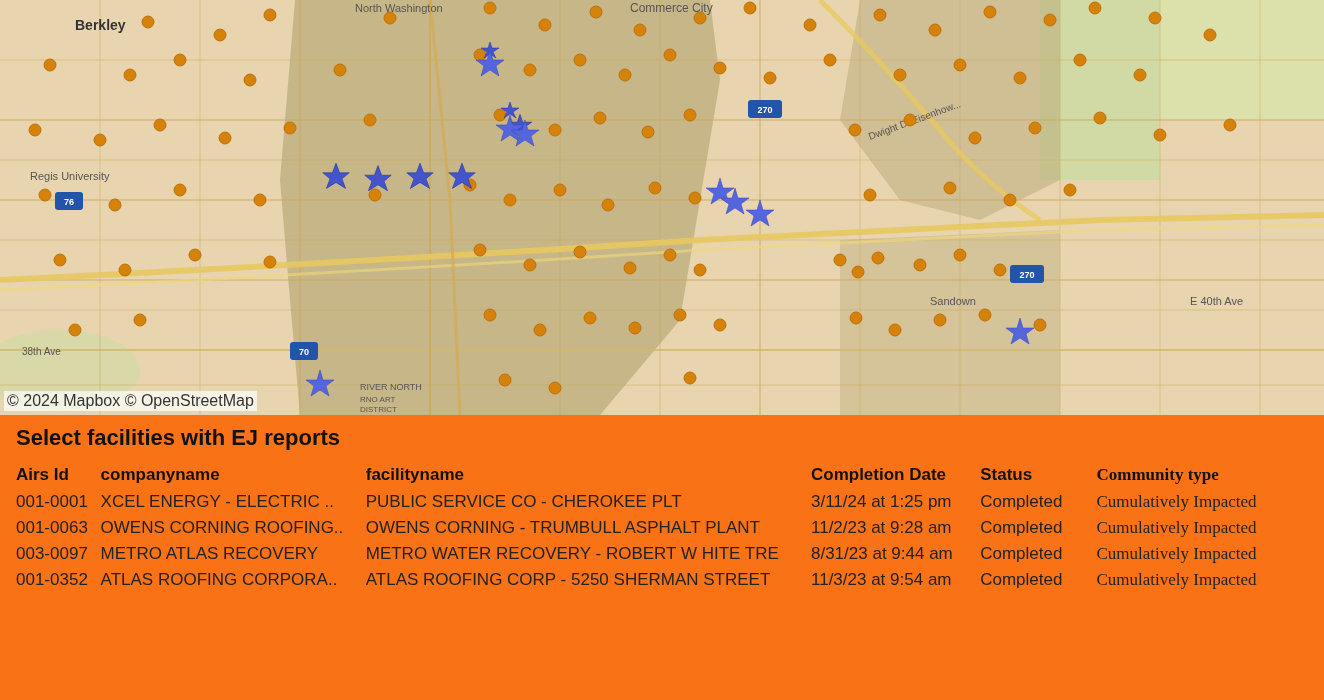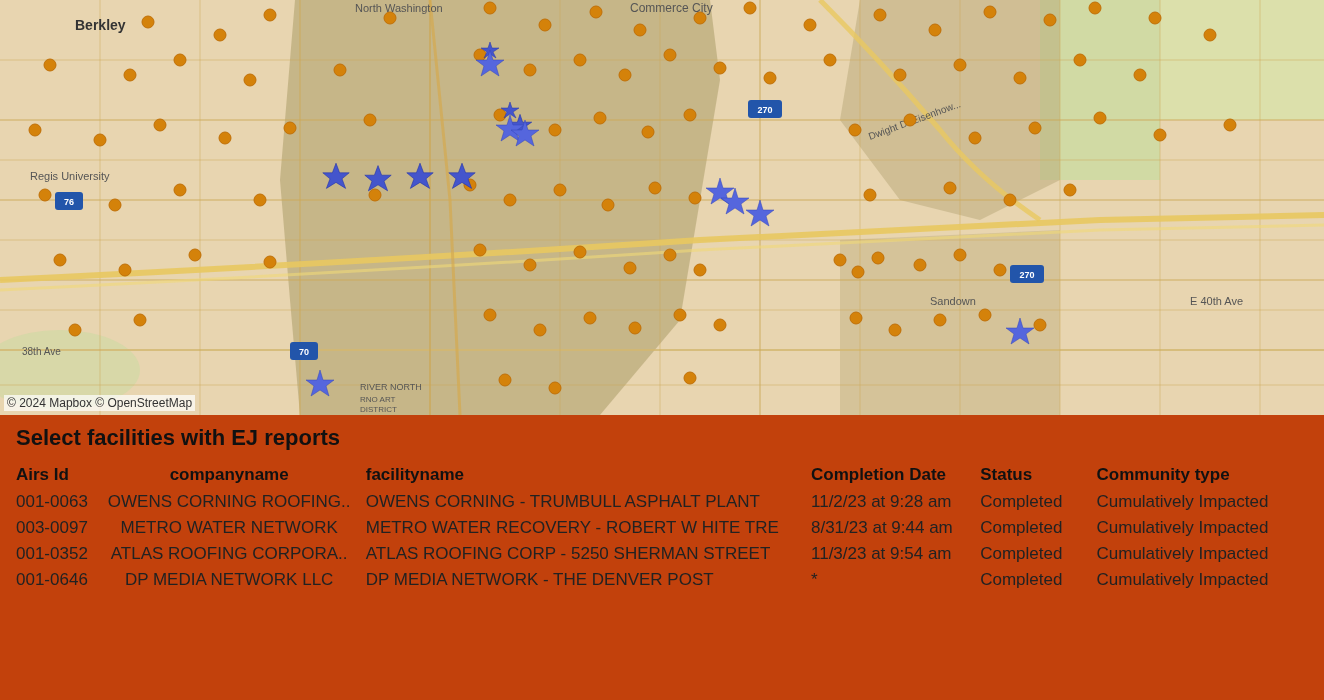--- a/index.html
+++ b/index.html
@@ -17,32 +17,32 @@
     .map-overlay {
       position: absolute;
       top: 0; left: 0;
       width: 100%; height: 100%;
     }
 
     .map-attribution {
       position: absolute;
       bottom: 4px;
       left: 4px;
-      font-size: 12px;
+      font-size: 16px;
       color: #333;
       background: rgba(255,255,255,0.7);
       padding: 1px 3px;
     }
 
     #table-section {
       width: 100%;
       height: 285px;
       overflow-y: auto;
       padding: 10px 16px;
-      background: #c2410c;
+      background: #f97316;
     }
 
     .section-title {
       font-size: 22px;
       font-weight: bold;
       color: #111;
       margin-bottom: 10px;
     }
 
     table {
@@ -59,25 +59,25 @@
       border-bottom: none;
     }
 
     tbody tr td {
       padding: 3px 8px 3px 0;
       color: #222;
       white-space: nowrap;
     }
 
     .col-airsid { width: 80px; }
-    .col-company { width: 220px; text-align: center; }
+    .col-company { width: 220px; }
     .col-facility { width: 340px; }
     .col-date { width: 160px; margin-left: 28px; }
     .col-status { width: 110px; }
-    .col-community { width: 200px; }
+    .col-community { width: 200px; font-family: Liberation Serif, serif; }
 
     .status-completed {
       color: #222;
     }
   </style>
 </head>
 <body>
 
 <div id="map-container">
   <svg class="map-overlay" viewBox="0 0 1324 415" xmlns="http://www.w3.org/2000/svg">
@@ -291,47 +291,47 @@
       <tr>
         <th class="col-airsid">Airs Id</th>
         <th class="col-company">companyname</th>
         <th class="col-facility">facilityname</th>
         <th class="col-date">Completion Date</th>
         <th class="col-status">Status</th>
         <th class="col-community">Community type</th>
       </tr>
     </thead>
     <tbody id="table-body">
+    <tr>
+      <td class="col-airsid">001-0001</td>
+      <td class="col-company">XCEL ENERGY - ELECTRIC ..</td>
+      <td class="col-facility">PUBLIC SERVICE CO - CHEROKEE PLT</td>
+      <td class="col-date">3/11/24 at 1:25 pm</td>
+      <td class="col-status status-completed">Completed</td>
+      <td class="col-community">Cumulatively Impacted</td>
+    </tr>
         <tr>
       <td class="col-airsid">001-0063</td>
       <td class="col-company">OWENS CORNING ROOFING..</td>
       <td class="col-facility">OWENS CORNING - TRUMBULL ASPHALT PLANT</td>
       <td class="col-date">11/2/23 at 9:28 am</td>
       <td class="col-status status-completed">Completed</td>
       <td class="col-community">Cumulatively Impacted</td>
     </tr>
         <tr>
       <td class="col-airsid">003-0097</td>
-      <td class="col-company">METRO WATER NETWORK</td>
+      <td class="col-company">METRO ATLAS RECOVERY</td>
       <td class="col-facility">METRO WATER RECOVERY - ROBERT W HITE TRE</td>
       <td class="col-date">8/31/23 at 9:44 am</td>
       <td class="col-status status-completed">Completed</td>
       <td class="col-community">Cumulatively Impacted</td>
     </tr>
         <tr>
       <td class="col-airsid">001-0352</td>
       <td class="col-company">ATLAS ROOFING CORPORA..</td>
       <td class="col-facility">ATLAS ROOFING CORP - 5250 SHERMAN STREET</td>
       <td class="col-date">11/3/23 at 9:54 am</td>
       <td class="col-status status-completed">Completed</td>
       <td class="col-community">Cumulatively Impacted</td>
     </tr>
-        <tr>
-      <td class="col-airsid">001-0646</td>
-      <td class="col-company">DP MEDIA NETWORK LLC</td>
-      <td class="col-facility">DP MEDIA NETWORK - THE DENVER POST</td>
-      <td class="col-date">*</td>
-      <td class="col-status status-completed">Completed</td>
-      <td class="col-community">Cumulatively Impacted</td>
-    </tr>
       </tbody>
   </table>
 </div>
 
 </body></html>

